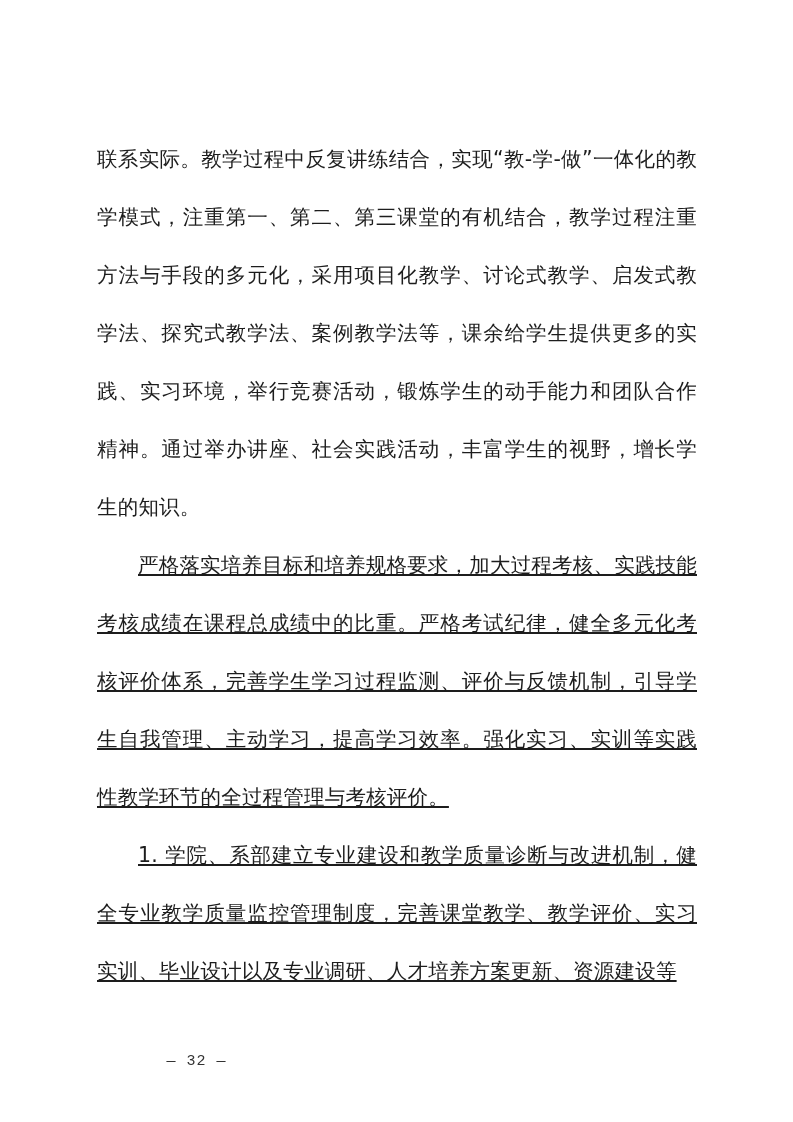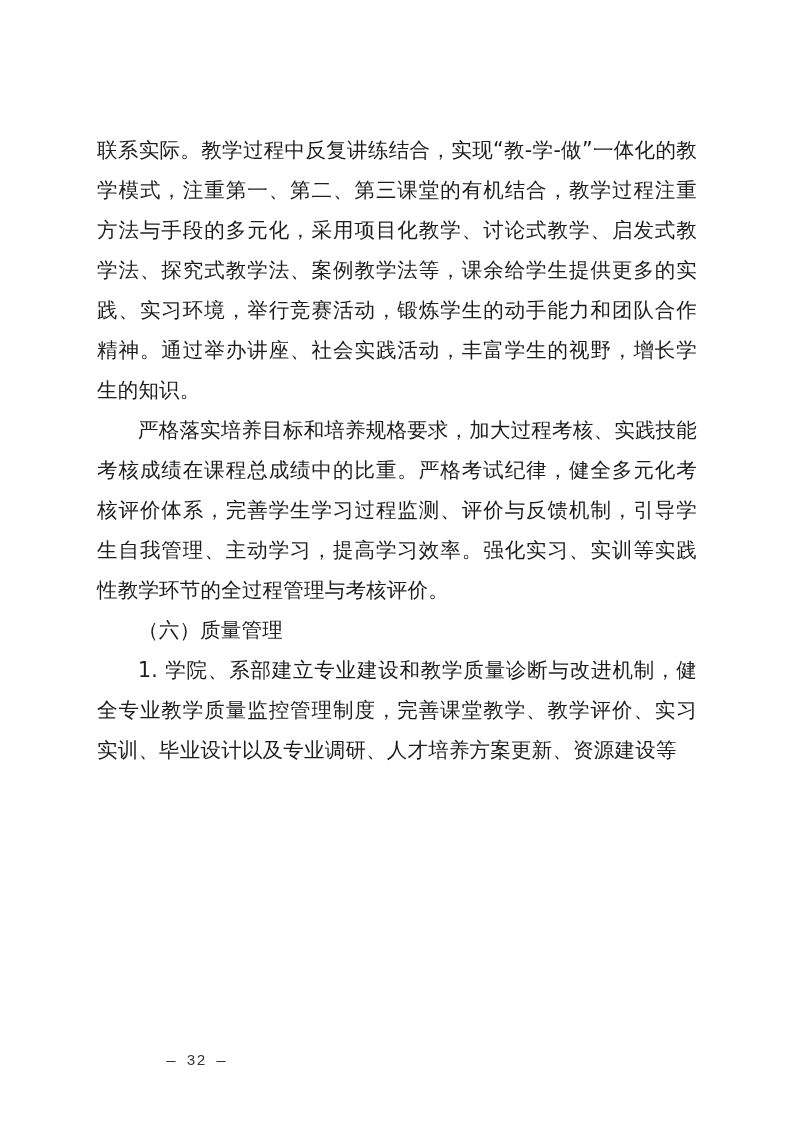--- a/index.html
+++ b/index.html
@@ -21,29 +21,30 @@
   }
   .content {
     position: absolute;
     left: 97px;
     top: 130px;
     width: 600px;
   }
   p {
     margin: 0;
     font-size: 20.5px;
-    line-height: 40px;
+    line-height: 58px;
     color: #1d1d1d;
     text-align: justify;
     text-justify: inter-ideograph;
     letter-spacing: 0.2px;
     font-family: "DejaVu Sans", "Liberation Sans", sans-serif;
   }
   p.indent {
     text-indent: 41px;
+    text-decoration: underline;
   }
   p.heading {
     text-indent: 41px;
   }
   .footer {
     position: absolute;
     left: 0;
     right: 0;
     bottom: 52px;
     text-align: center;
@@ -57,19 +58,18 @@
     margin-left: -400px;
   }
 </style>
 </head>
 <body>
 
 <div class="page">
   <div class="content">
     <p class="">联系实际。教学过程中反复讲练结合，实现“教-学-做”一体化的教学模式，注重第一、第二、第三课堂的有机结合，教学过程注重方法与手段的多元化，采用项目化教学、讨论式教学、启发式教学法、探究式教学法、案例教学法等，课余给学生提供更多的实践、实习环境，举行竞赛活动，锻炼学生的动手能力和团队合作精神。通过举办讲座、社会实践活动，丰富学生的视野，增长学生的知识。</p>
     <p class="indent">严格落实培养目标和培养规格要求，加大过程考核、实践技能考核成绩在课程总成绩中的比重。严格考试纪律，健全多元化考核评价体系，完善学生学习过程监测、评价与反馈机制，引导学生自我管理、主动学习，提高学习效率。强化实习、实训等实践性教学环节的全过程管理与考核评价。</p>
-    <p class="heading">（六）质量管理</p>
     <p class="indent">1. 学院、系部建立专业建设和教学质量诊断与改进机制，健全专业教学质量监控管理制度，完善课堂教学、教学评价、实习实训、毕业设计以及专业调研、人才培养方案更新、资源建设等</p>
   </div>
   <div class="footer">
     <span class="footer-inner">— 32 —</span>
   </div>
 </div>
 
 </body></html>

